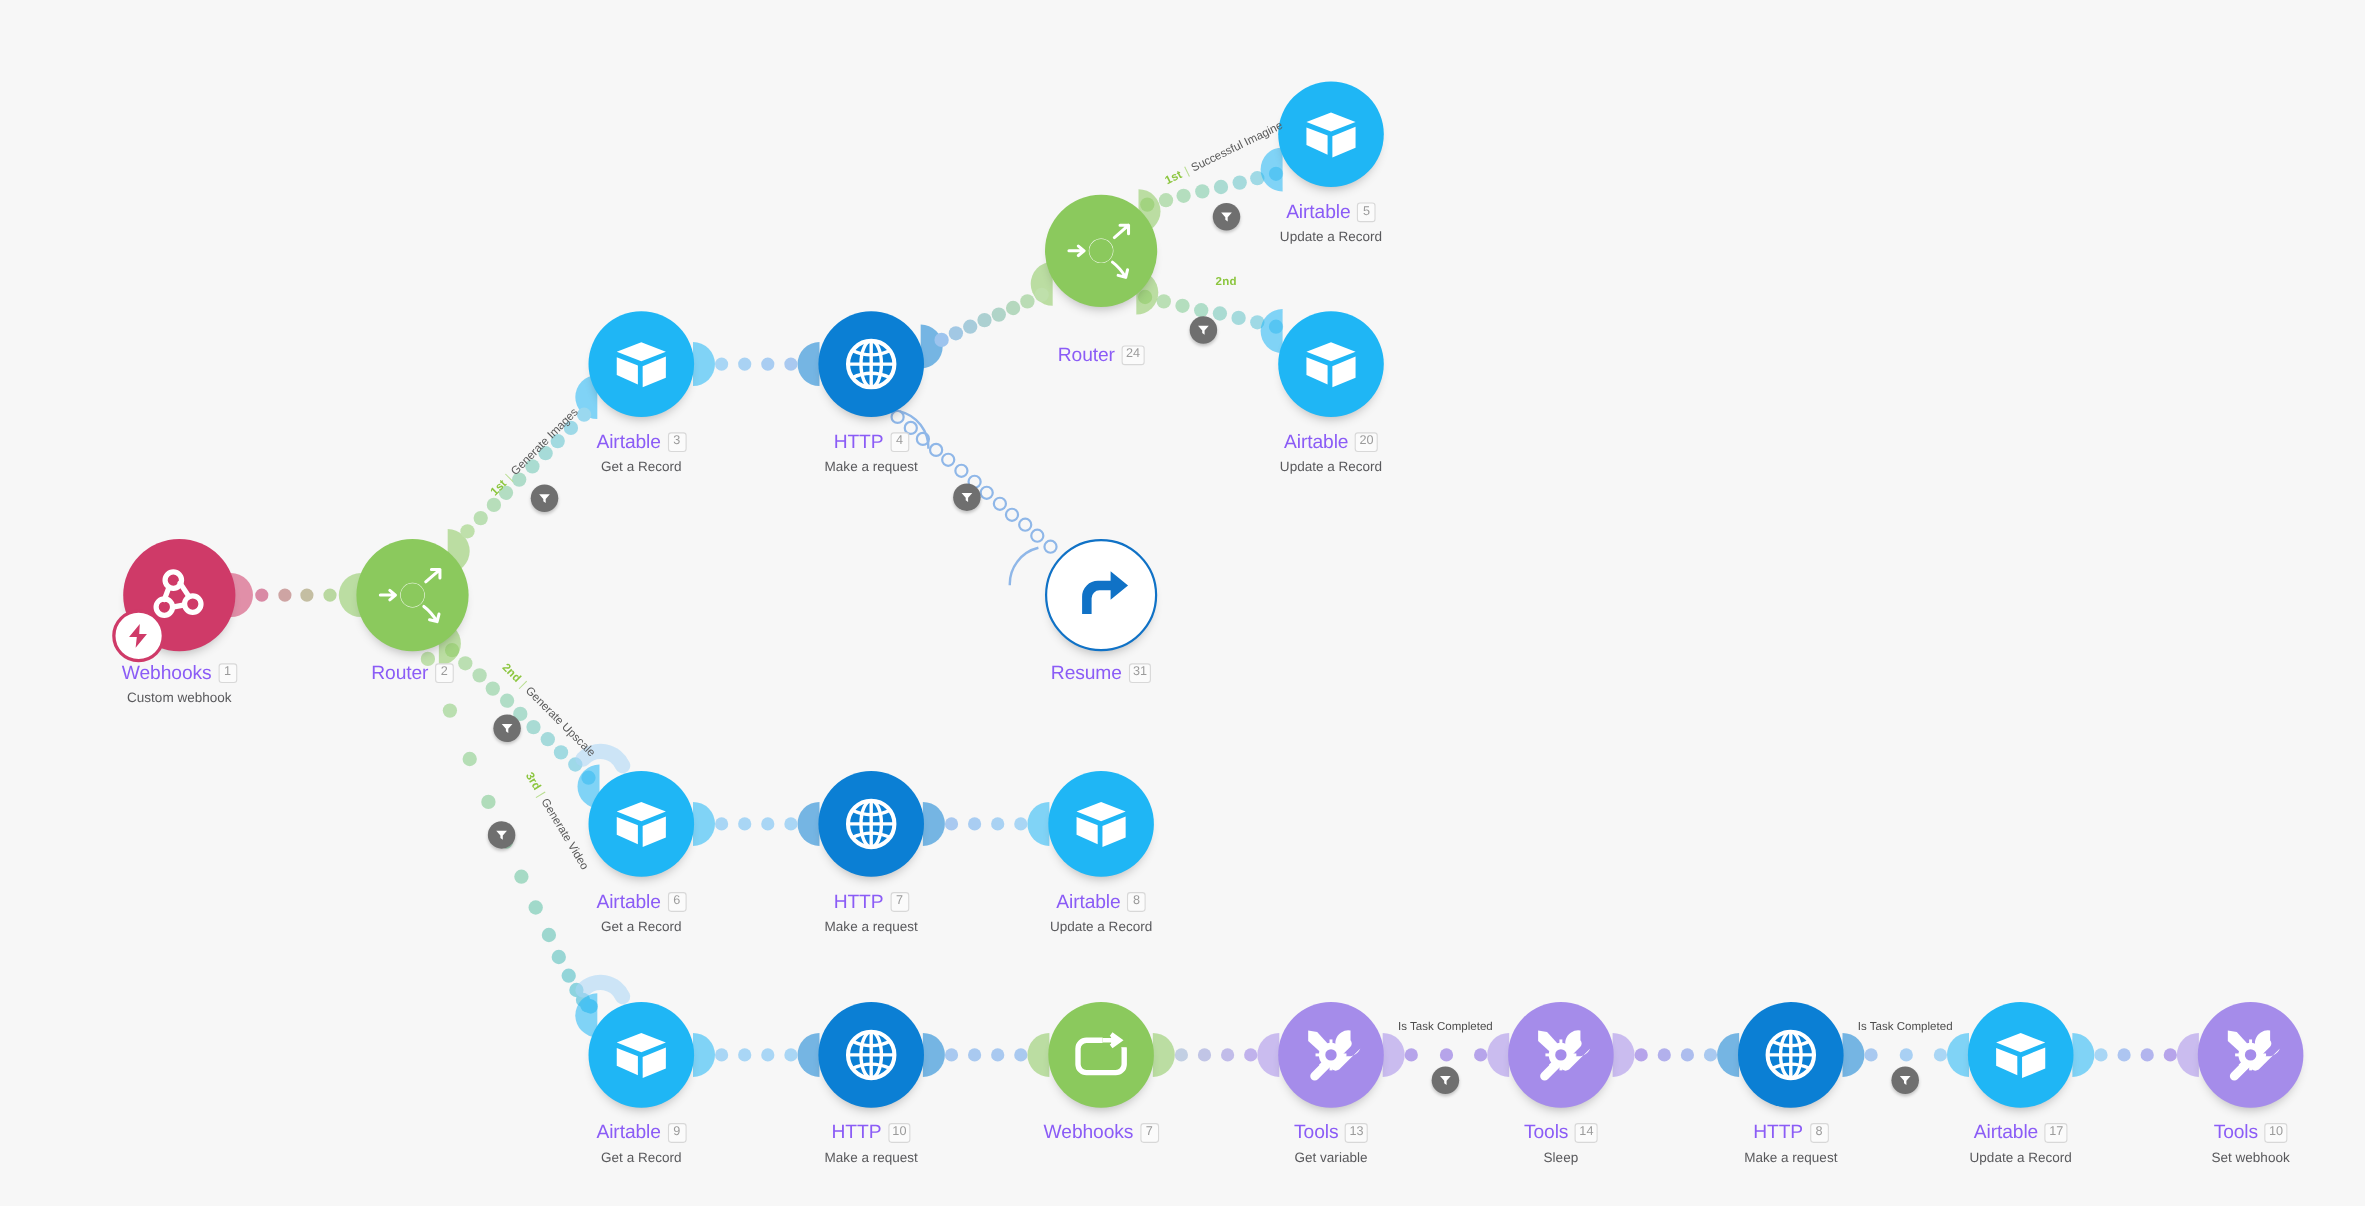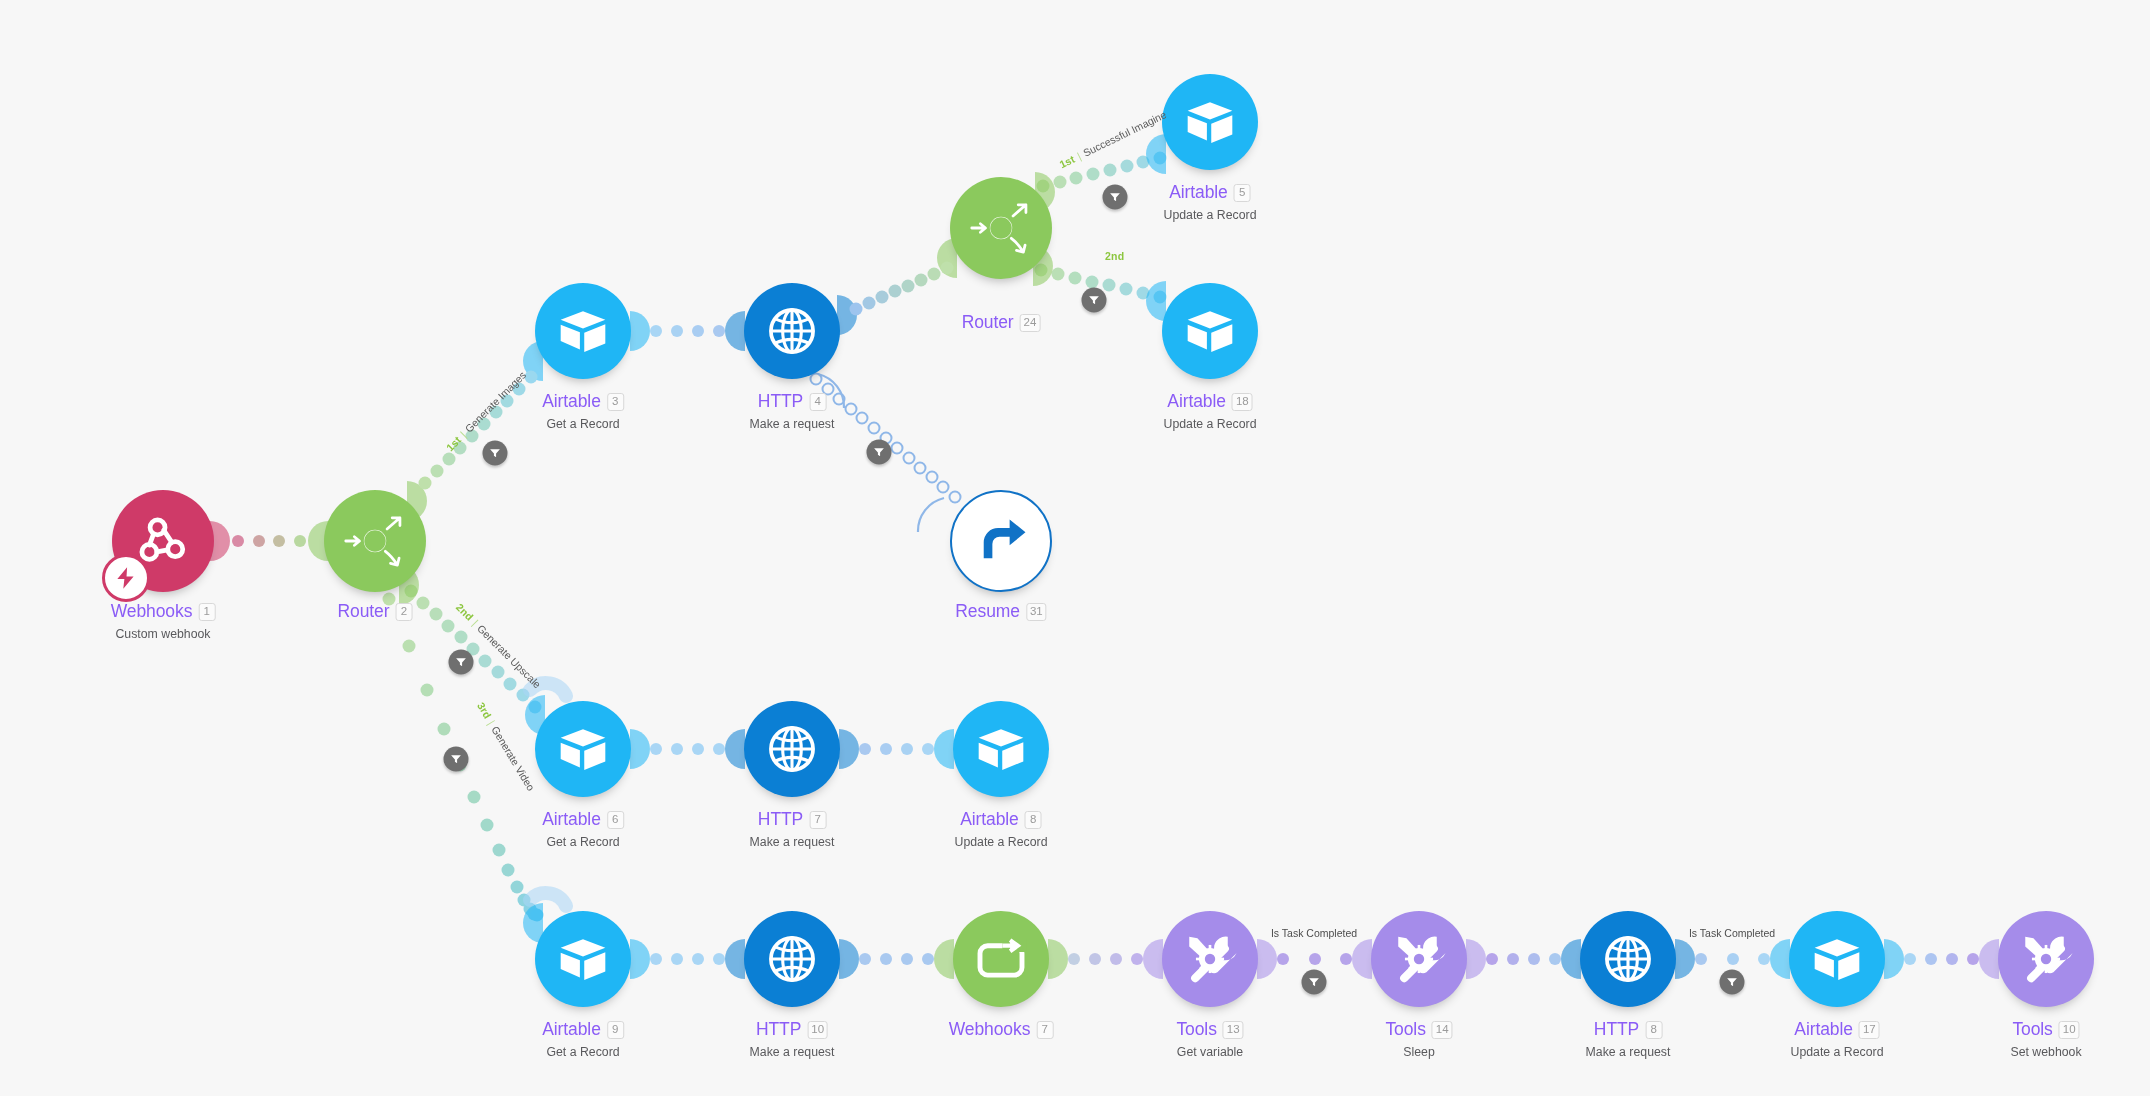--- a/index.html
+++ b/index.html
@@ -393,21 +393,21 @@
       </div>
       <div class="node" style="left: 0px; top: 0px;">
         <div class="bubble b-md" style="left: 1210px; top: 331px; background: rgb(31, 182, 245);">
           <svg width="62" height="62" viewBox="0 0 100 100">
             <path d="M50 18 L86 32 L50 46 L14 32 Z" fill="#fff"></path>
             <path d="M14 40 L45 52 L45 80 L14 66 Z" fill="#fff"></path>
             <path d="M52 53 L86 39 L86 70 L52 84 Z" fill="#fff"></path>
           </svg>
         </div>
         <div class="caption" style="left: 1210px; top: 393px;">
-          <div><span class="cap-title">Airtable</span><span class="cap-num">18</span></div>
+          <div><span class="cap-title">Airtable</span><span class="cap-num">20</span></div>
           <div class="cap-sub">Update a Record</div>
         </div>
       </div>
       <div class="node" style="left: 0px; top: 0px;">
         <div class="bubble b-md" style="left: 1001px; top: 541px; background: rgb(255, 255, 255); border: 2px solid rgb(16, 114, 198); width: 102px; height: 102px;">
           <svg width="72" height="72" viewBox="0 0 100 100">
             <path d="M26 74 L26 52 a20 20 0 0 1 20-20 L62 32 L62 20 L84 38 L62 56 L62 44 L48 44 a10 10 0 0 0-10 10 L38 74 Z" fill="#1072c6"></path>
           </svg>
         </div>
         <div class="caption" style="left: 1001px; top: 603px;">

